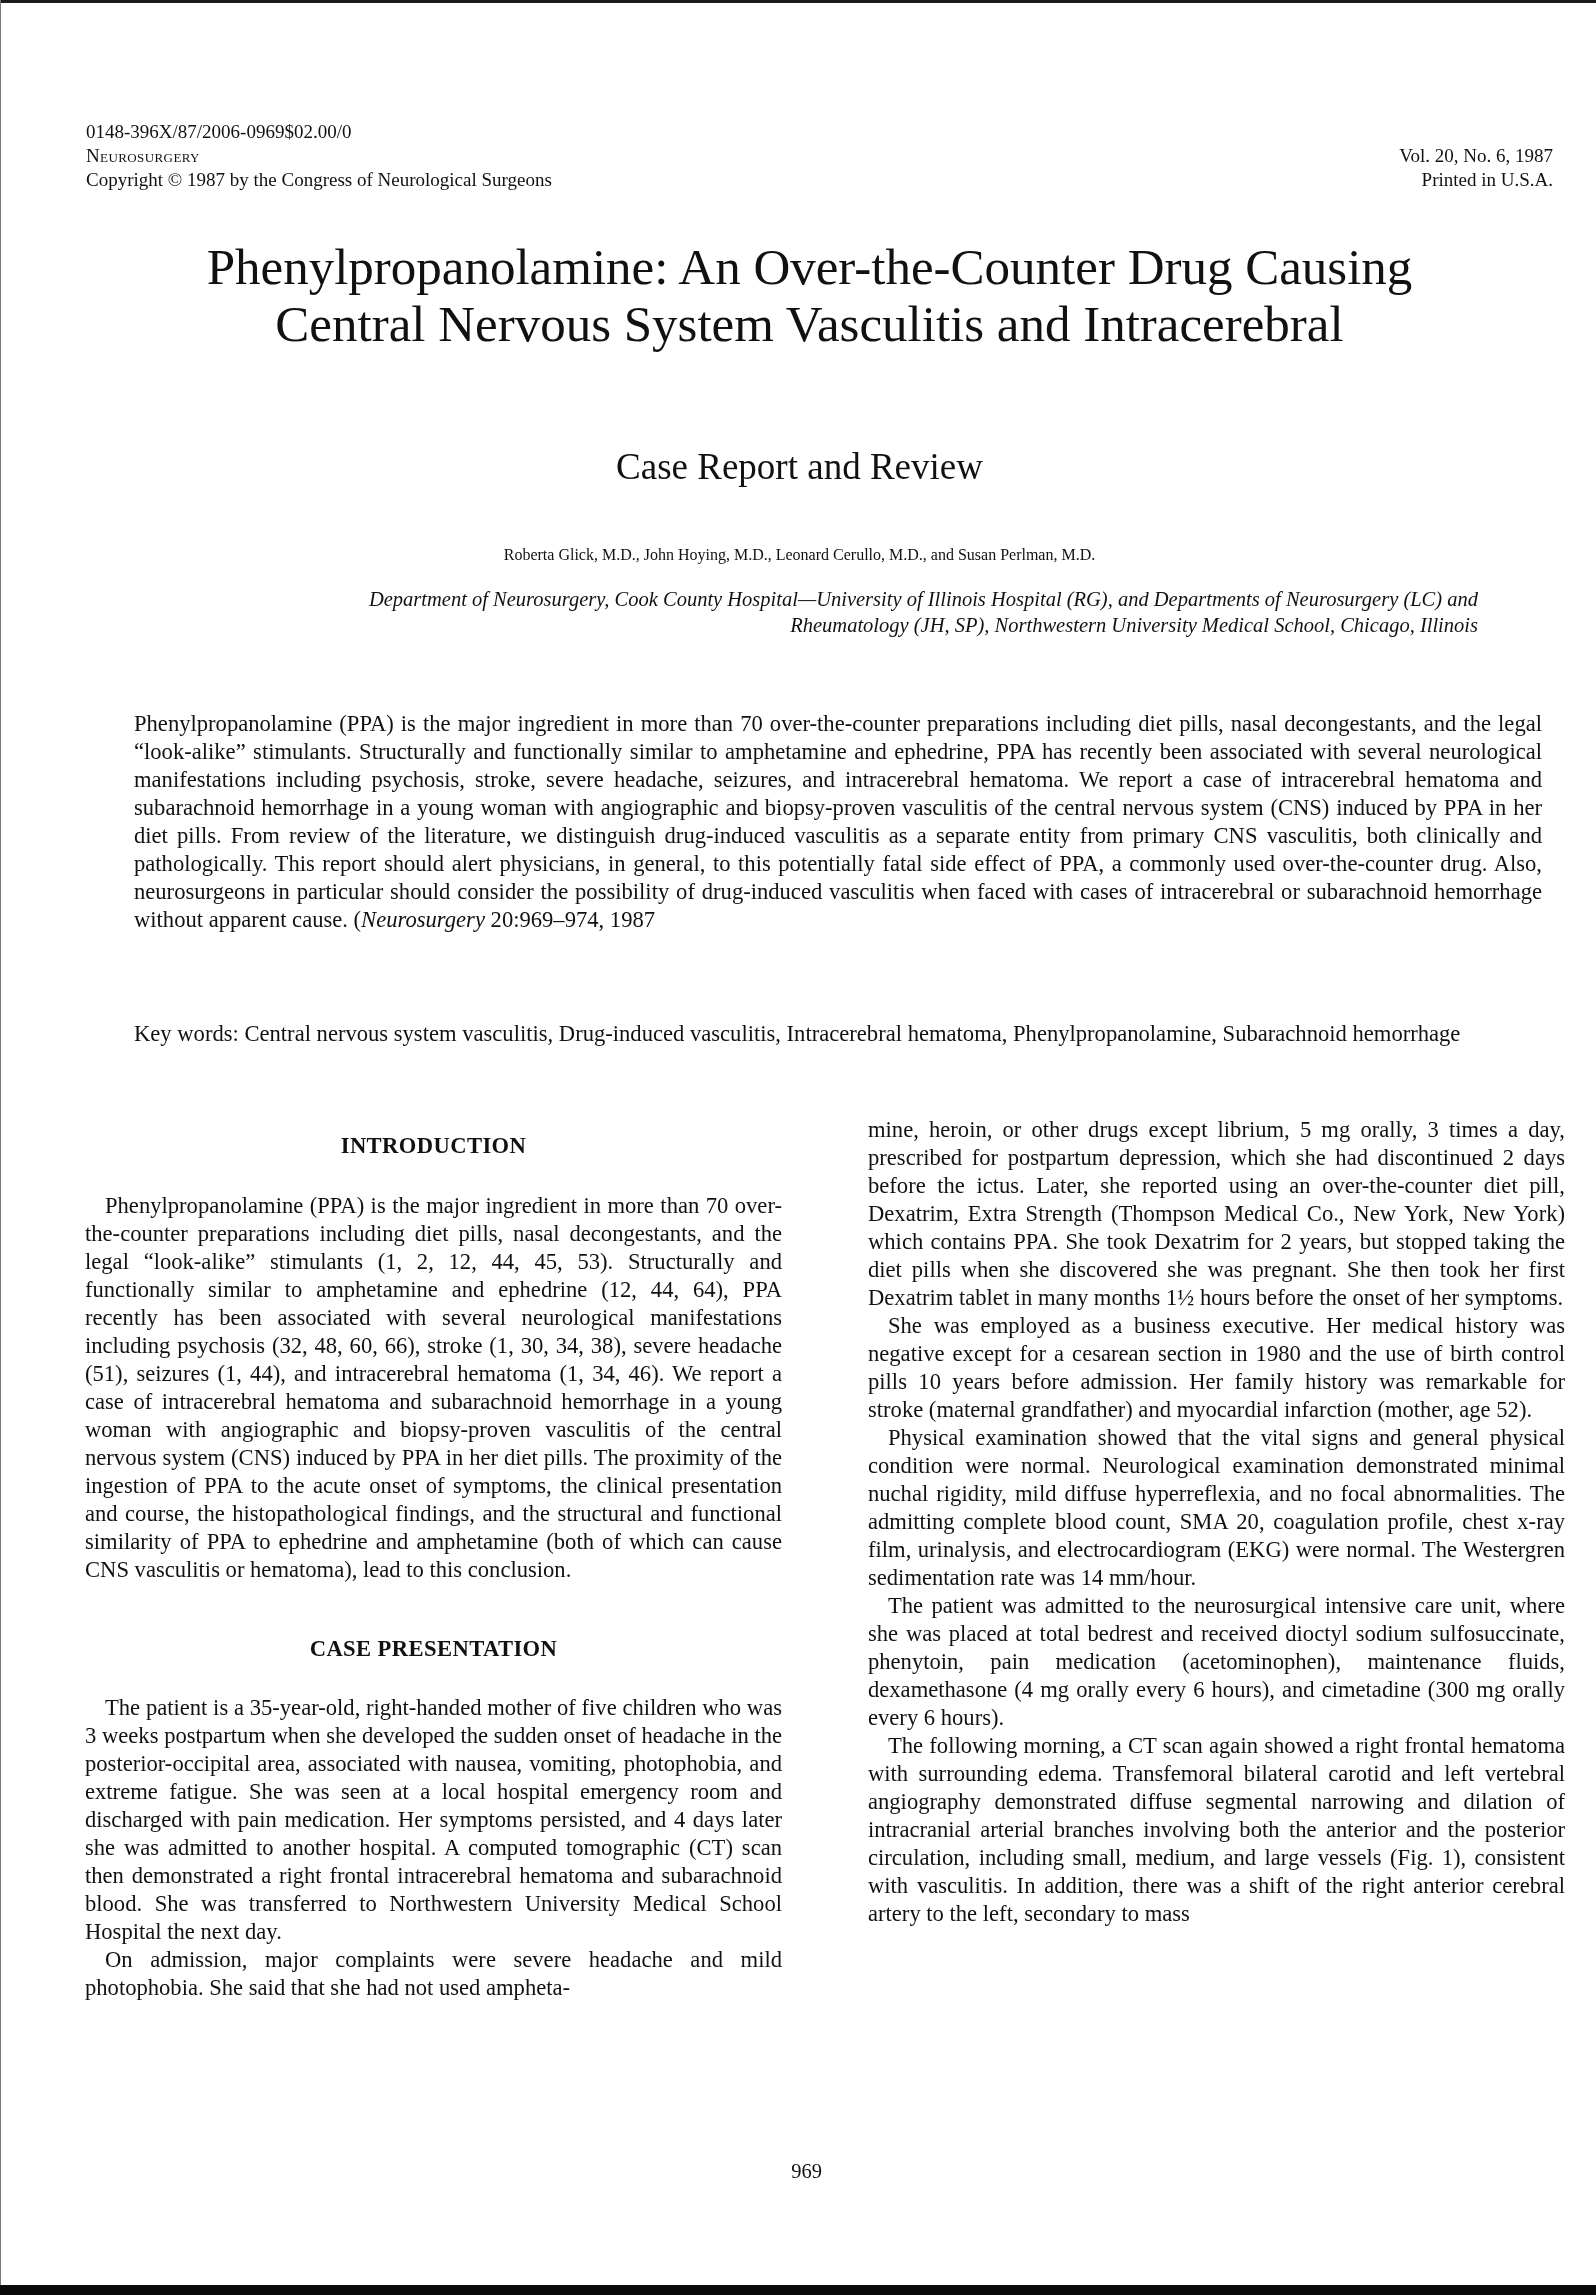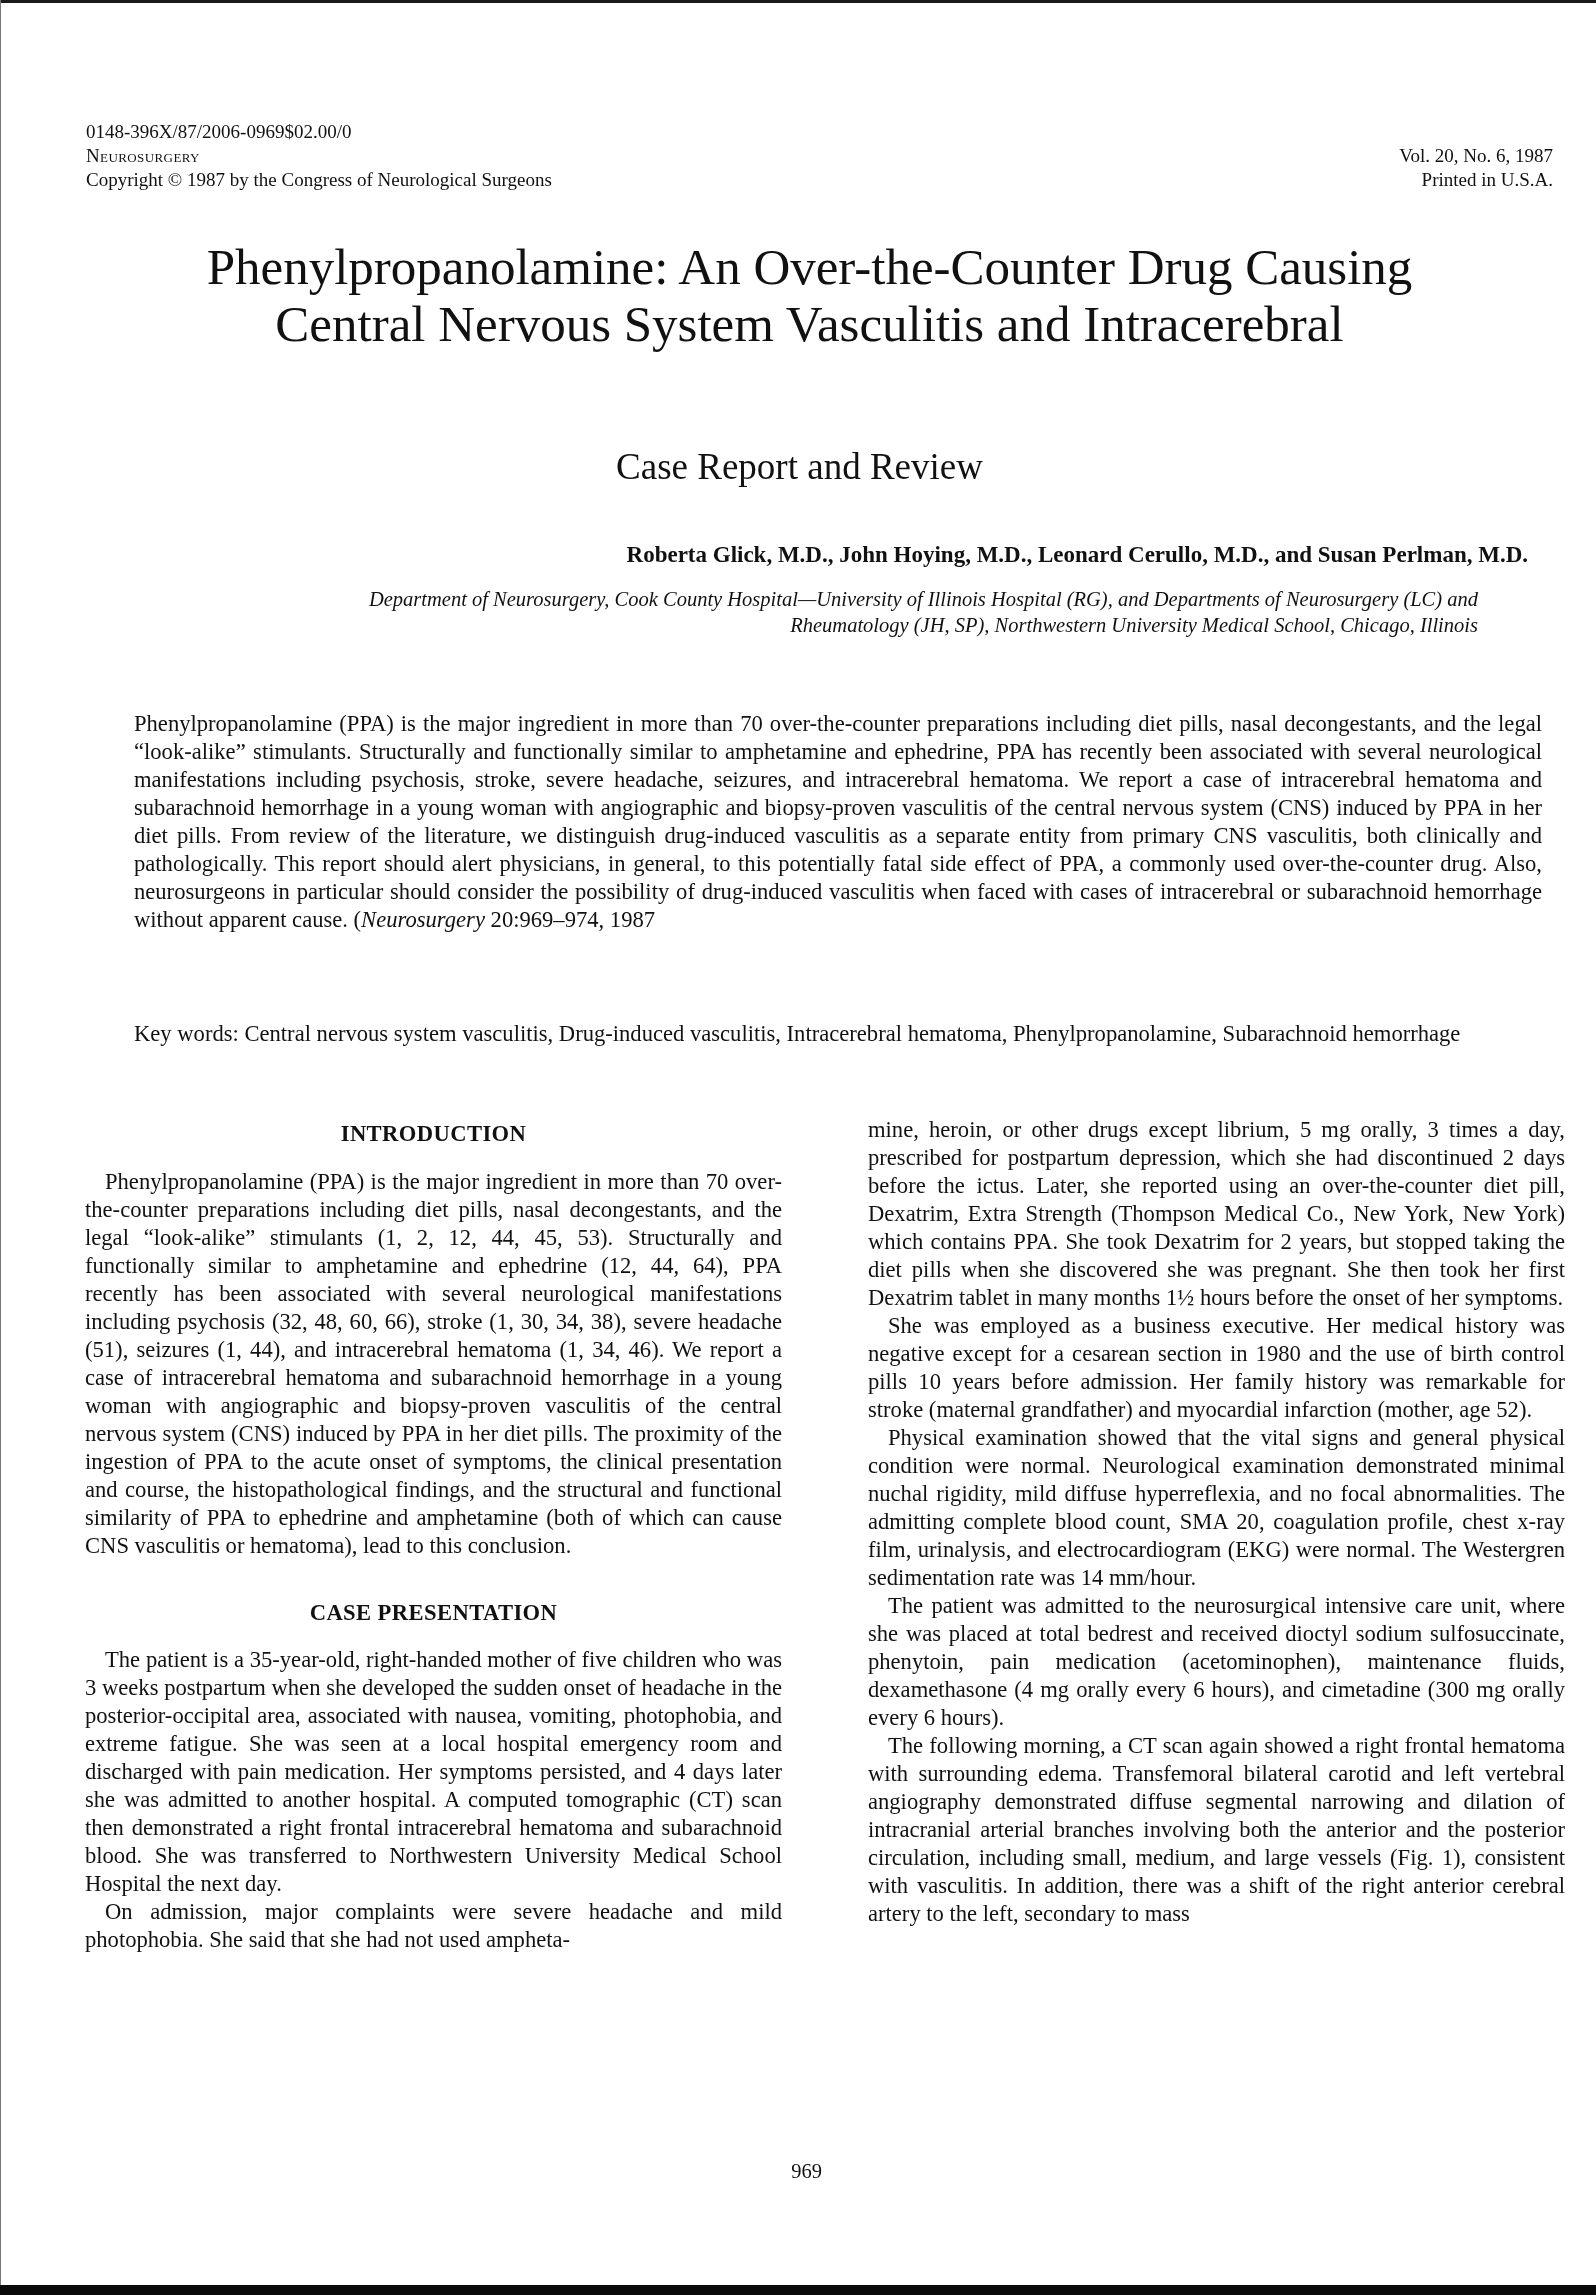--- a/index.html
+++ b/index.html
@@ -12,35 +12,35 @@
   .scan-bottom { position: absolute; left: 0; bottom: 0; width: 1597px; height: 10px; background: #0a0a0a; }
 
   .hdr-left { position: absolute; left: 86px; top: 120px; font-size: 19px; line-height: 24px; }
   .hdr-left .smallcaps { font-variant: small-caps; letter-spacing: 0.4px; }
   .hdr-right { position: absolute; right: 44px; top: 144px; font-size: 19px; line-height: 24px; text-align: right; }
 
   .title { position: absolute; left: 81px; top: 239px; width: 1457px; text-align: center;
     font-size: 51px; line-height: 57px; }
   .subtitle { position: absolute; left: 71px; top: 446px; width: 1457px; text-align: center;
     font-size: 37px; line-height: 42px; }
-  .authors { position: absolute; left: 71px; top: 540px; width: 1457px; text-align: right;
-    font-size: 23px; font-weight: bold; line-height: 30px; }
+  .authors { position: absolute; left: 71px; top: 540px; width: 1457px; text-align: center;
+    font-size: 16px; font-weight: normal; line-height: 30px; }
   .affil { position: absolute; left: 120px; top: 587px; width: 1358px; text-align: right;
     font-size: 20.5px; font-style: italic; line-height: 25.5px; }
 
   .abstract { position: absolute; left: 134px; top: 710px; width: 1408px; font-size: 22.6px;
     line-height: 28px; text-align: justify; }
   .abstract i { font-style: italic; }
   .keywords { position: absolute; left: 134px; top: 1020px; width: 1408px; font-size: 22.6px;
     line-height: 28px; }
 
   .col { position: absolute; top: 1116px; width: 697px; font-size: 22.6px; line-height: 28px; text-align: justify; }
   .col-left { left: 85px; }
   .col-right { left: 868px; }
-  .sec-head { text-align: center; font-size: 22.6px; letter-spacing: 0.4px; margin: 4px; }
+  .sec-head { text-align: center; font-size: 22.6px; letter-spacing: 0.4px; margin: 16px; }
   .col p { margin: 0; text-indent: 20px; }
   .col p.noindent { text-indent: 0; }
   .gap1 { height: 15.6px; }
   .gap2 { height: 35px; }
 
   .page-num { position: absolute; left: 778px; top: 2160px; font-size: 20.5px; text-align: center; width: 57px; font-family: Liberation Serif, serif; }
 </style>
 </head>
 <body>
 

